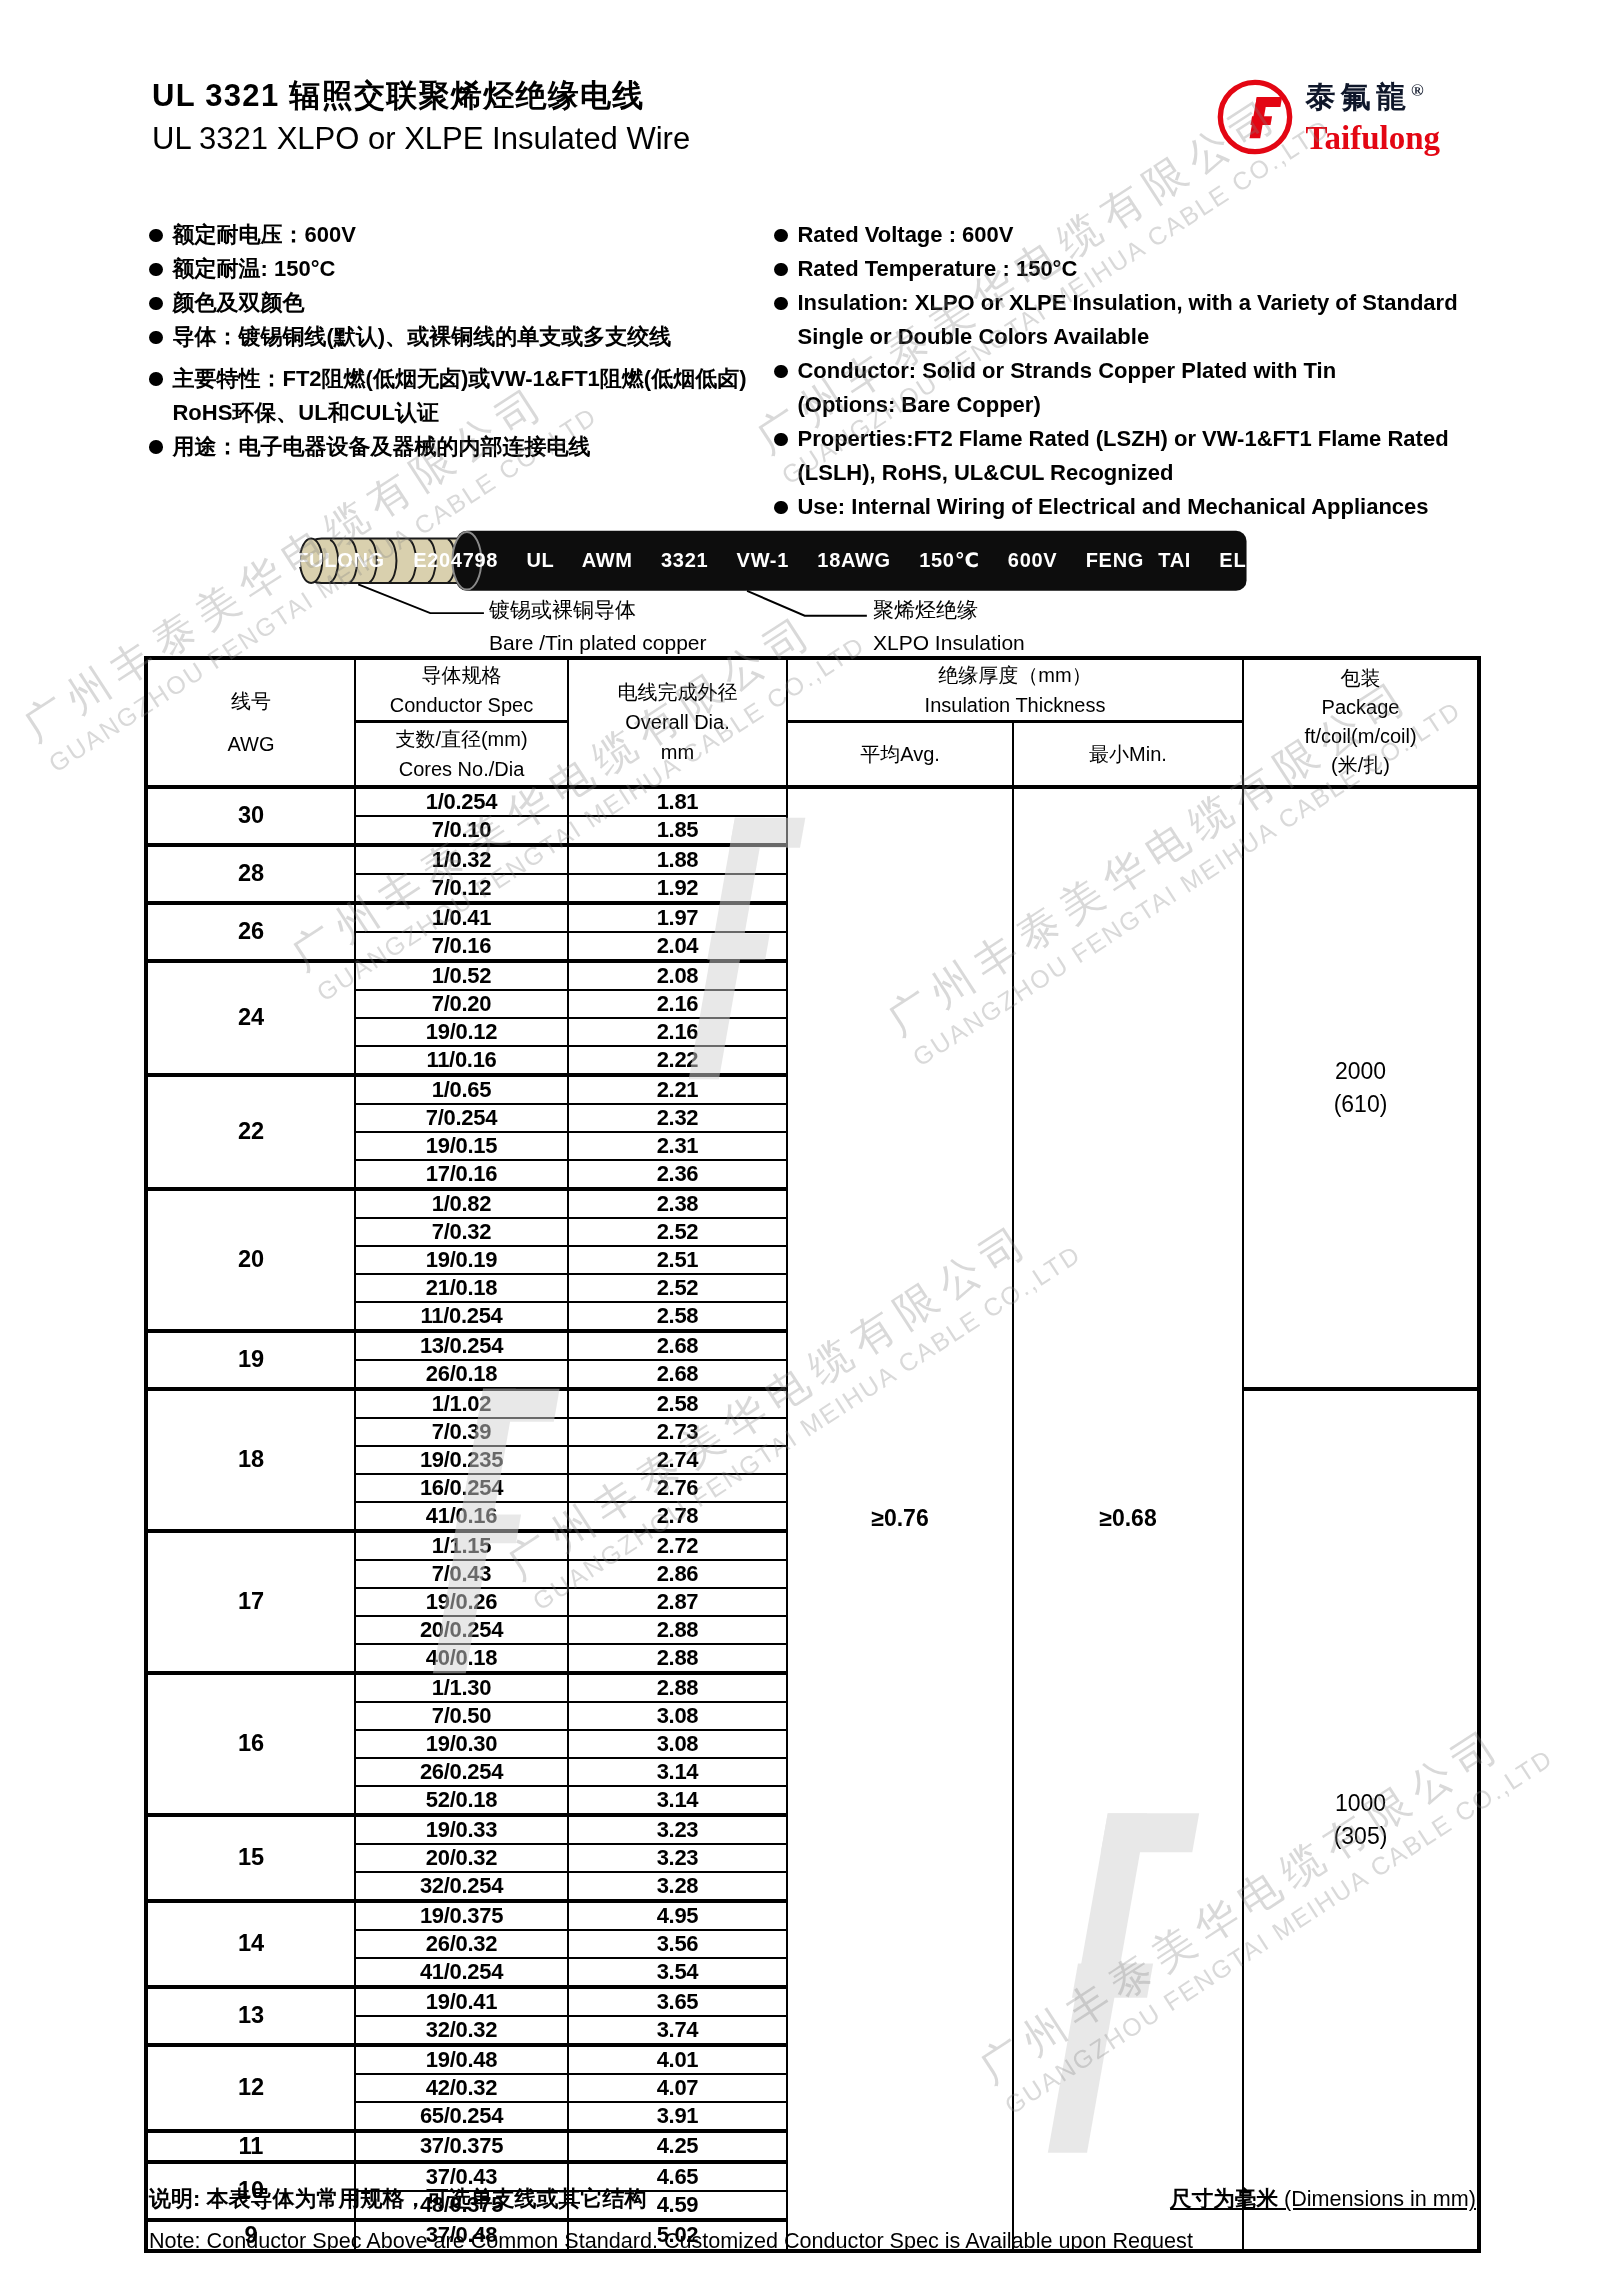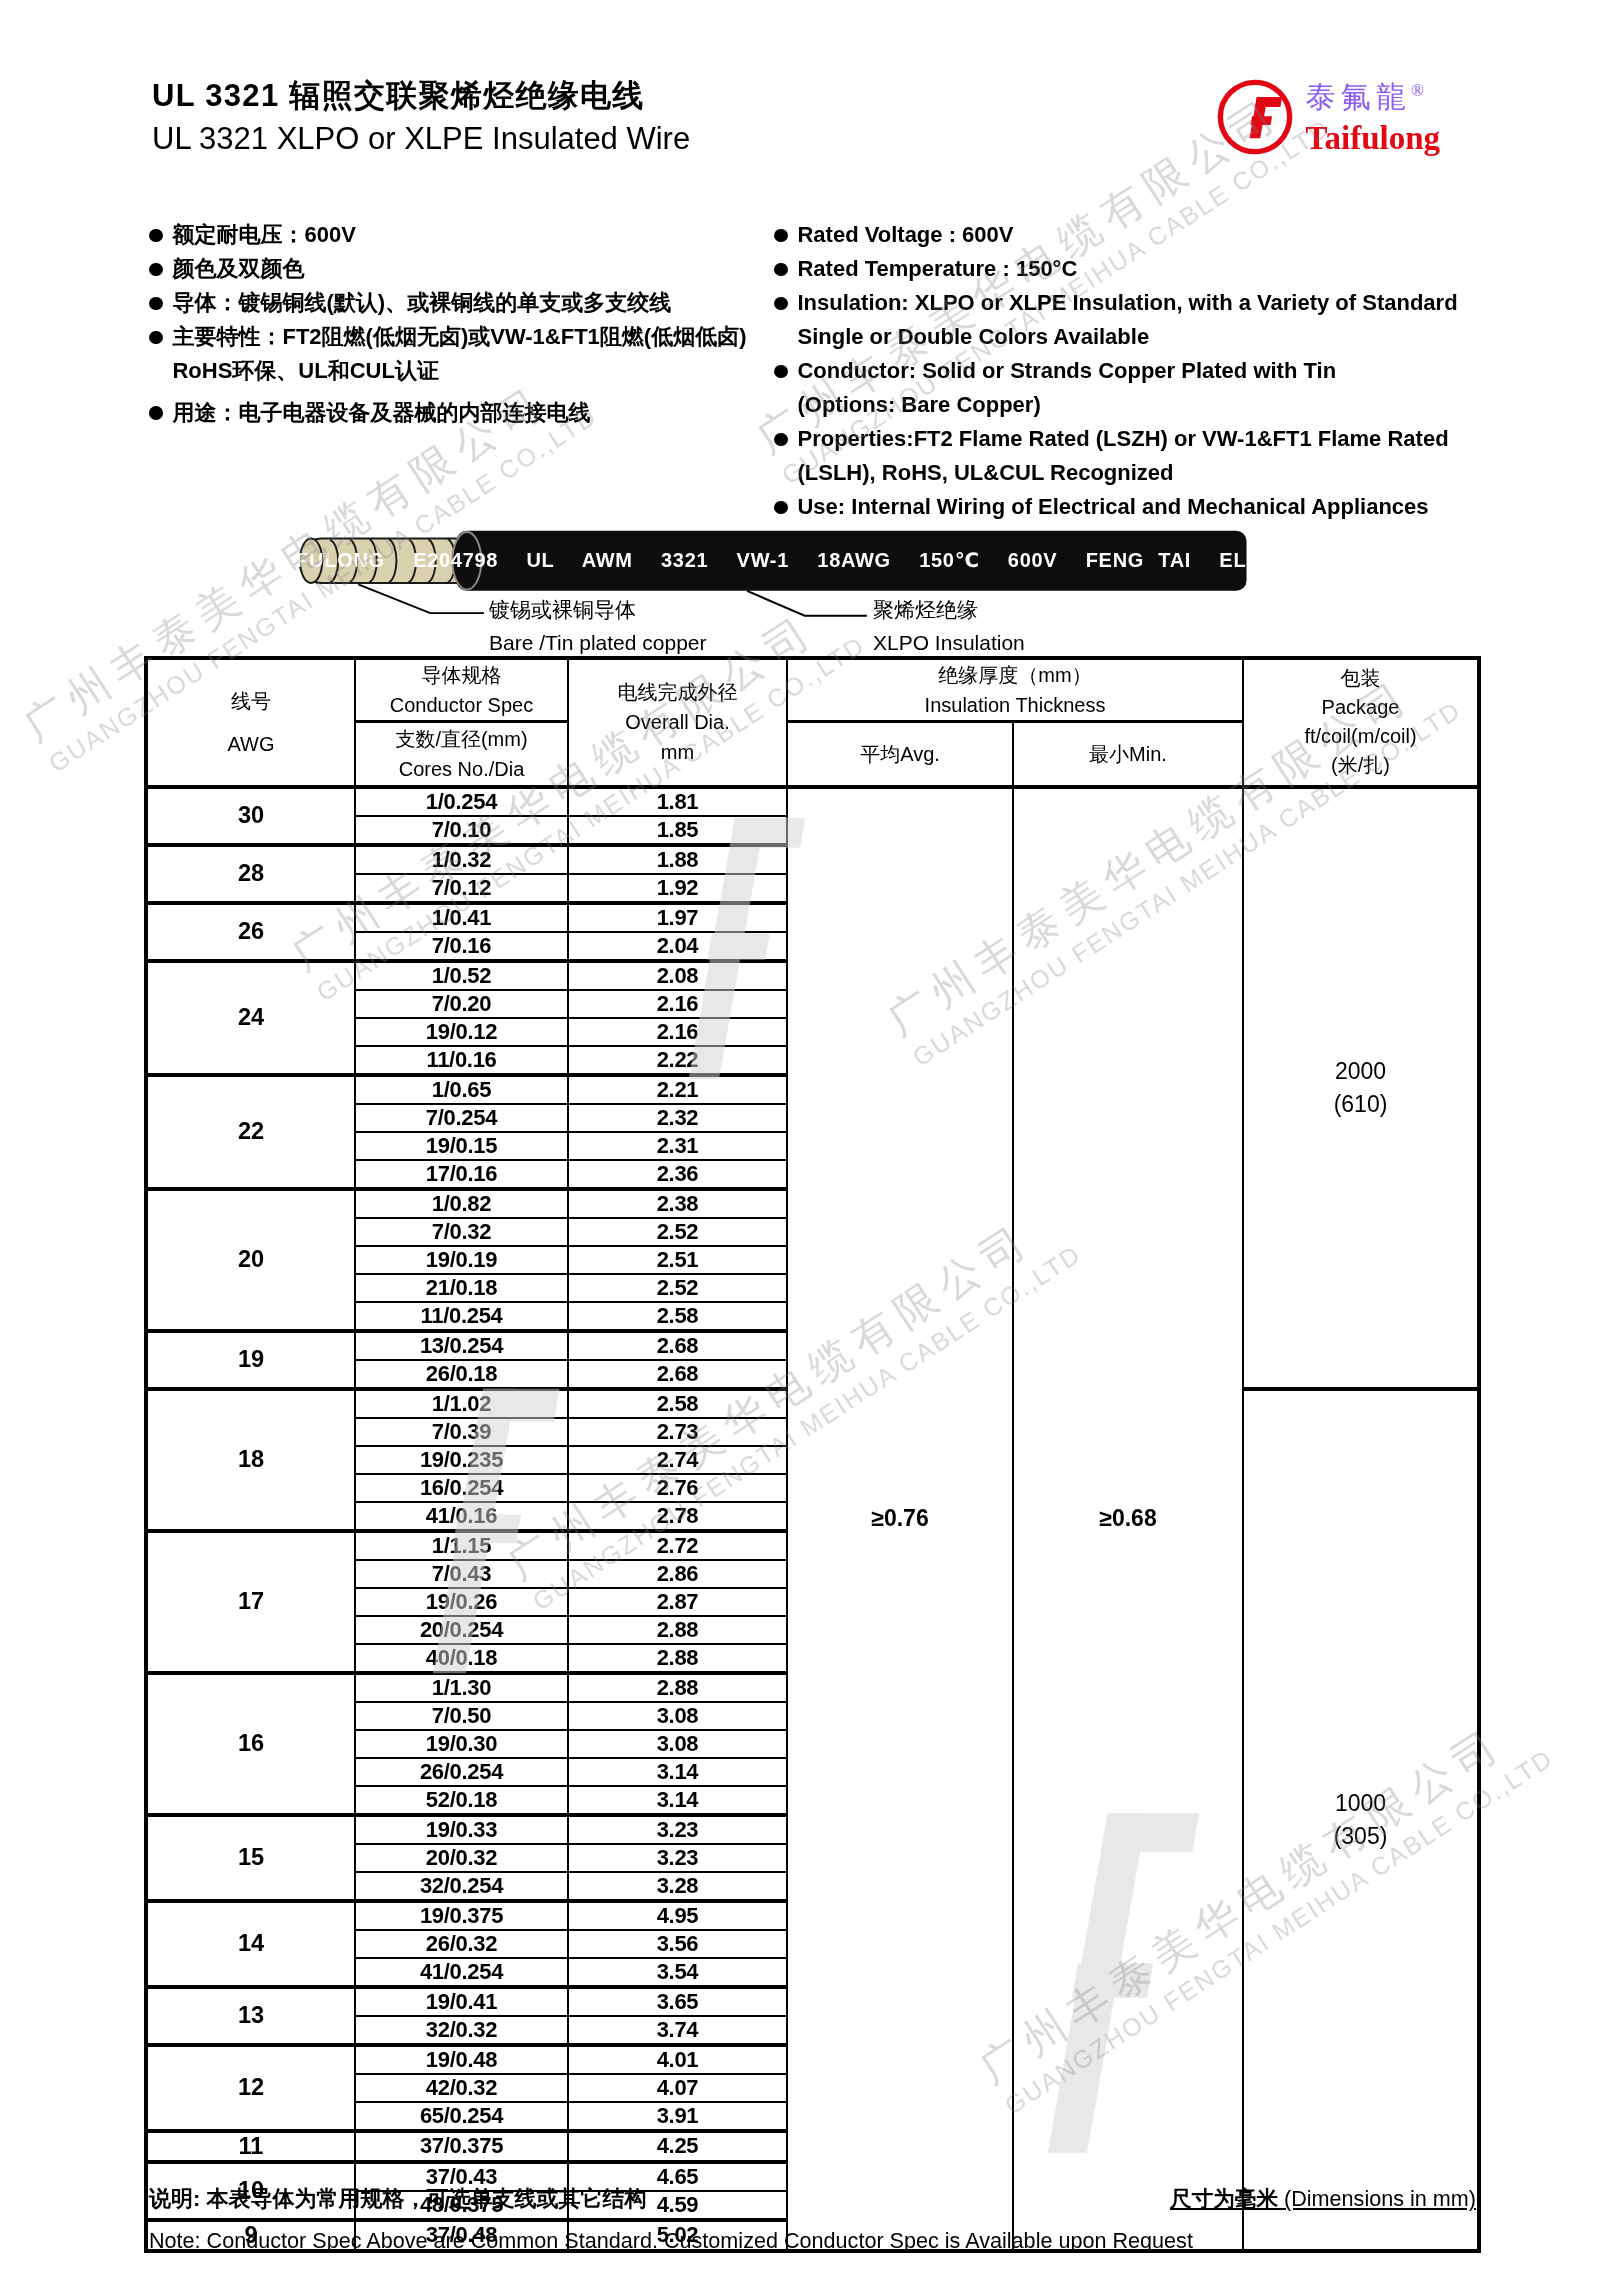--- a/index.html
+++ b/index.html
@@ -7,21 +7,21 @@
     width:1623px;height:2295px;position:relative;background:#ffffff;
     font-family:"Liberation Sans","DejaVu Sans",sans-serif;color:#000;
     overflow:hidden;
   }
   
   .title-block{position:absolute;left:152px;top:76px;}
   .title-zh{font-size:31px;font-weight:700;letter-spacing:1.3px;line-height:39px;}
   .title-en{font-size:31px;font-weight:400;line-height:39px;margin-top:3.9px;}
   .logo{position:absolute;left:1215px;top:77px;display:flex;align-items:center;}
   .logo-txt{margin-left:10.5px;display:flex;flex-direction:column;}
-  .logo-zh{font-size:30px;font-weight:400;color:#8b5cf6;letter-spacing:5.2px;font-family:"Liberation Serif",serif;}
+  .logo-zh{font-size:30px;font-weight:700;color:#0f172a;letter-spacing:5.2px;font-family:"Liberation Serif",serif;}
   .logo-zh sup{font-size:17px;letter-spacing:0;}
   .logo-en{font-size:33px;font-weight:700;color:#e30613;font-family:"Liberation Serif",serif;margin-top:1.3px;}
   
   .specs{position:absolute;top:218px;font-weight:bold;}
   .specs-left{left:149px;width:628px;}
   .specs-right{left:774px;width:746px;}
   .spec-item{display:flex;align-items:flex-start;}
   .dot{width:13.7px;height:13.7px;border-radius:50%;background:#000;flex:0 0 13.7px;margin:10.5px 9.8px 0 0;}
   .spec-lines{font-size:22px;line-height:34px;}
   .specs-left .spec-item:nth-child(5){margin-top:7.9px;}
@@ -135,20 +135,26 @@
 <div class="specs specs-left">
     <div class="spec-item">
       <span class="dot"></span>
       <div class="spec-lines">
         <div>额定耐电压：600V</div>
       </div>
     </div>
     <div class="spec-item">
       <span class="dot"></span>
       <div class="spec-lines">
+        <div>额定耐温: 150°C</div>
+      </div>
+    </div>
+    <div class="spec-item">
+      <span class="dot"></span>
+      <div class="spec-lines">
         <div>颜色及双颜色</div>
       </div>
     </div>
     <div class="spec-item">
       <span class="dot"></span>
       <div class="spec-lines">
         <div>导体：镀锡铜线(默认)、或裸铜线的单支或多支绞线</div>
       </div>
     </div>
     <div class="spec-item">

